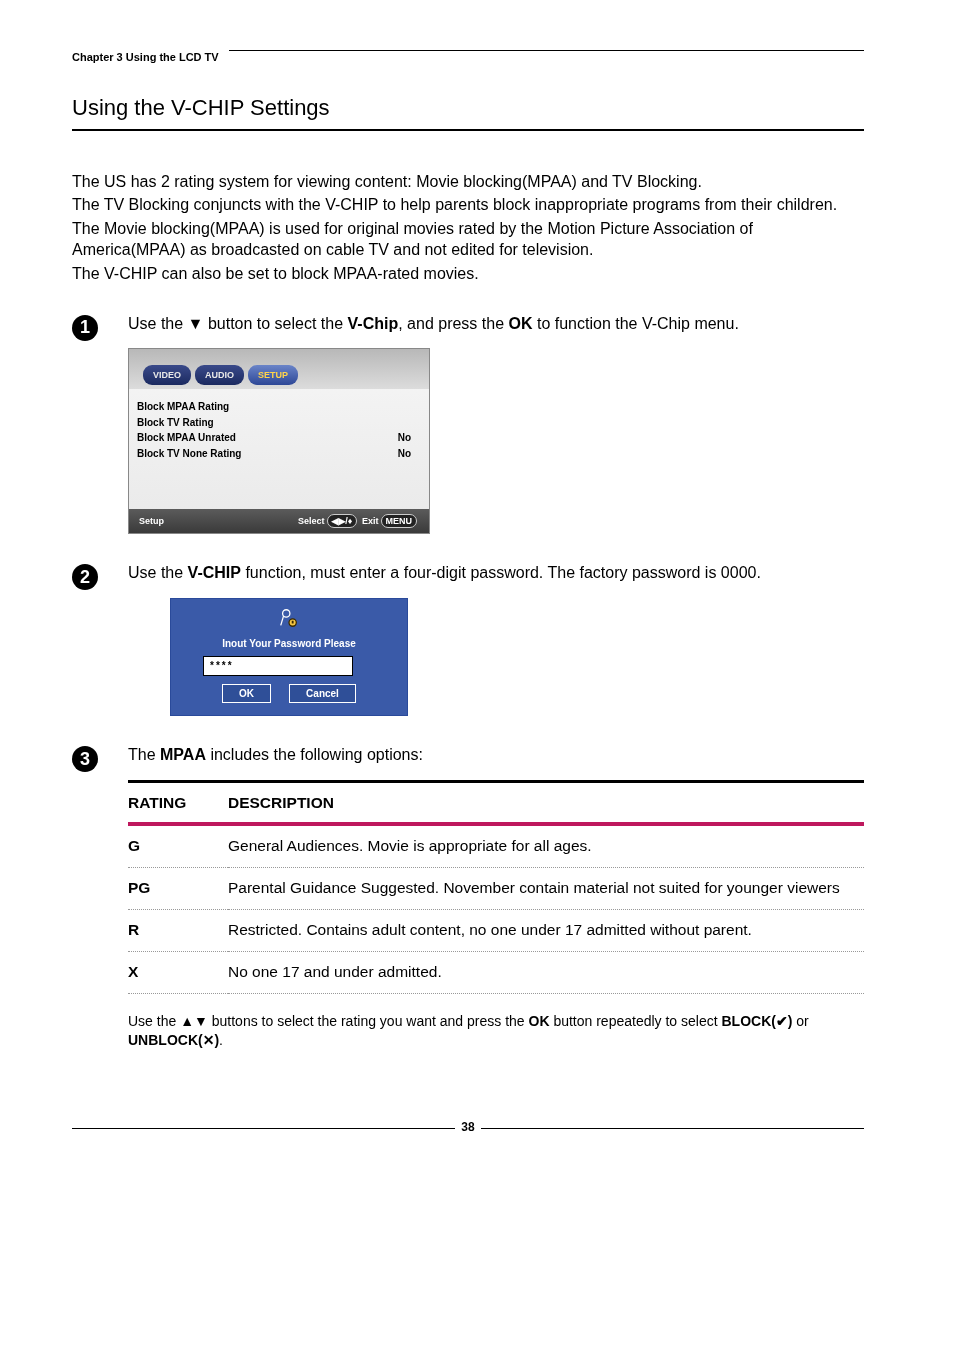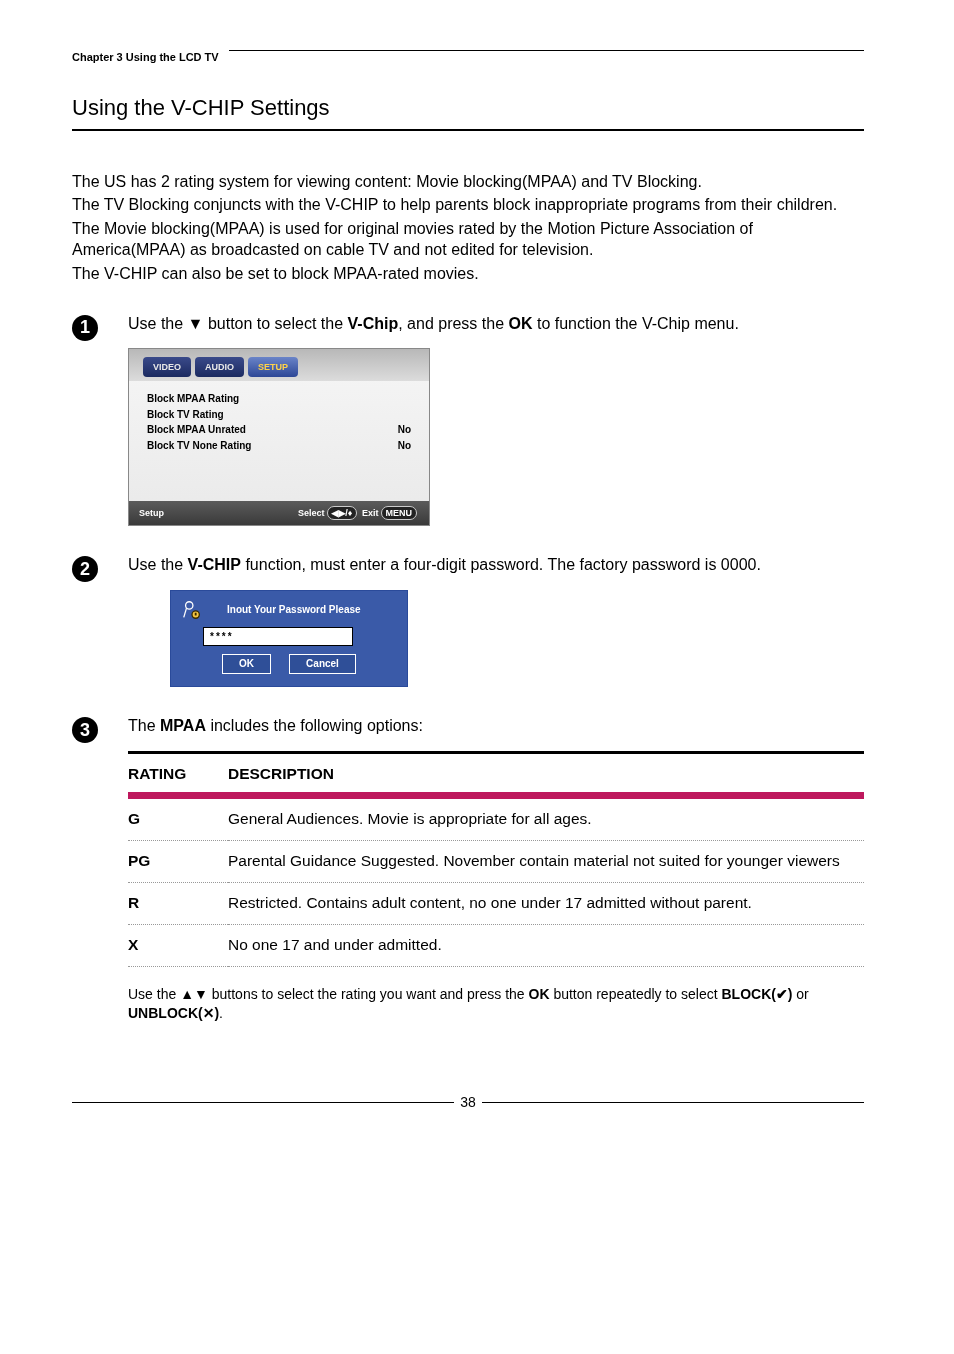--- a/index.html
+++ b/index.html
@@ -32,77 +32,77 @@
   .step-body { flex: 1; }
 
   
   .osd {
     width: 302px; margin-top: 14px; border: 1px solid #888;
     background: linear-gradient(#f6f6f6,#e9e9e9);
     font-size: 10px; font-weight: bold;
   }
   .osd-tabs { display:flex; gap:4px; padding:8px 8px 4px 14px; background: linear-gradient(#b8b8b8,#dcdcdc); }
   .osd-tab {
-    padding: 4px 10px; border-radius: 4px; color:#e8e8e8;
+    padding: 4px 10px; border-radius: 9px; color:#e8e8e8;
     background: linear-gradient(#3a4a8a,#1b2a60);
-    font-size: 9px; font-weight: bold;
+    font-size: 9px; font-weight: bold; margin-top: 8px;
   }
   .osd-tab.active { color:#ffd34a; background: linear-gradient(#6a84c8,#2d4796); }
-  .osd-body { padding: 10px 18px 48px 18px; }
+  .osd-body { padding: 10px 18px 48px 8px; }
   .osd-row { display:flex; justify-content:space-between; padding: 1px 0; }
   .osd-footer {
     display:flex; justify-content:space-between; align-items:center;
     background: linear-gradient(#5b5b5b,#3a3a3a); color:#fff;
     padding: 5px 10px; font-size:9px;
   }
   .osd-footer .pill {
     display:inline-block; border:1px solid #ccc; border-radius:8px; padding:0 4px; margin: 0 2px;
     background:#222;
   }
 
   
   .pw-dialog {
     width: 238px; margin: 14px 0 0 42px;
     border: 1px solid #2a4a9a; background:#3a5aa8;
     padding: 8px 10px 12px 10px; font-size: 10px; color:#fff; font-weight:bold;
   }
-  .pw-header { display:flex; align-items:center; gap:24px; margin-bottom:6px; }
+  .pw-header { display:flex; align-items:center; gap:8px; margin-bottom:6px;flex-direction:column; }
   .pw-icon {
     width: 22px; height:22px; position:relative;
   }
   .pw-icon svg { width:22px; height:22px; }
   .pw-field {
     background:#fff; color:#000; border:1px solid #000;
     padding: 2px 6px; width: 150px; margin: 0 0 8px 22px;
     font-size:10px; letter-spacing:2px;
   }
   .pw-buttons { display:flex; gap:18px; justify-content:center; }
   .pw-btn {
     border:1px solid #fff; background:#2f4f98; color:#fff;
     padding: 2px 16px; font-size:10px; font-weight:bold;
   }
 
   
   .mpaa-head-rule { height:3px; background:#000; margin: 14px 0 6px 0; }
   .mpaa-table { width:100%; border-collapse: collapse; font-size: 15.5px; }
   .mpaa-table th { text-align:left; font-weight:bold; padding: 4px 0 8px 0; }
   .mpaa-table th:first-child { width: 100px; }
-  .col-divider { border-bottom: 7px solid #be185d; }
+  .col-divider { border-bottom: 4px solid #be185d; }
   .mpaa-table td { padding: 10px 4px 10px 0; vertical-align: top; border-bottom: 1px dotted #999; }
   .mpaa-table td.rating { font-weight:bold; }
 
   .after-table { margin-top: 18px; font-size: 14px; }
   .after-table .sym { font-family: Arial, sans-serif; }
 
   .page-footer {
     margin-top: 70px; display:flex; align-items:center; justify-content:center; position:relative;
   }
   .page-footer .rule { position:absolute; left:0; right:0; height:1px; background:#000; top:50%; }
   .page-footer .num {
-    position:relative; background:#fff; padding: 0 6px; font-size:14px; font-weight:normal;
+    position:relative; background:#fff; padding: 0 6px; font-size:12px; font-weight:bold;
   }
 </style>
 </head>
 <body>
 
 <div class="chapter-line">
   <span class="chapter">Chapter 3 Using the LCD TV</span>
   <span class="chapter-rule"></span>
 </div>
 

